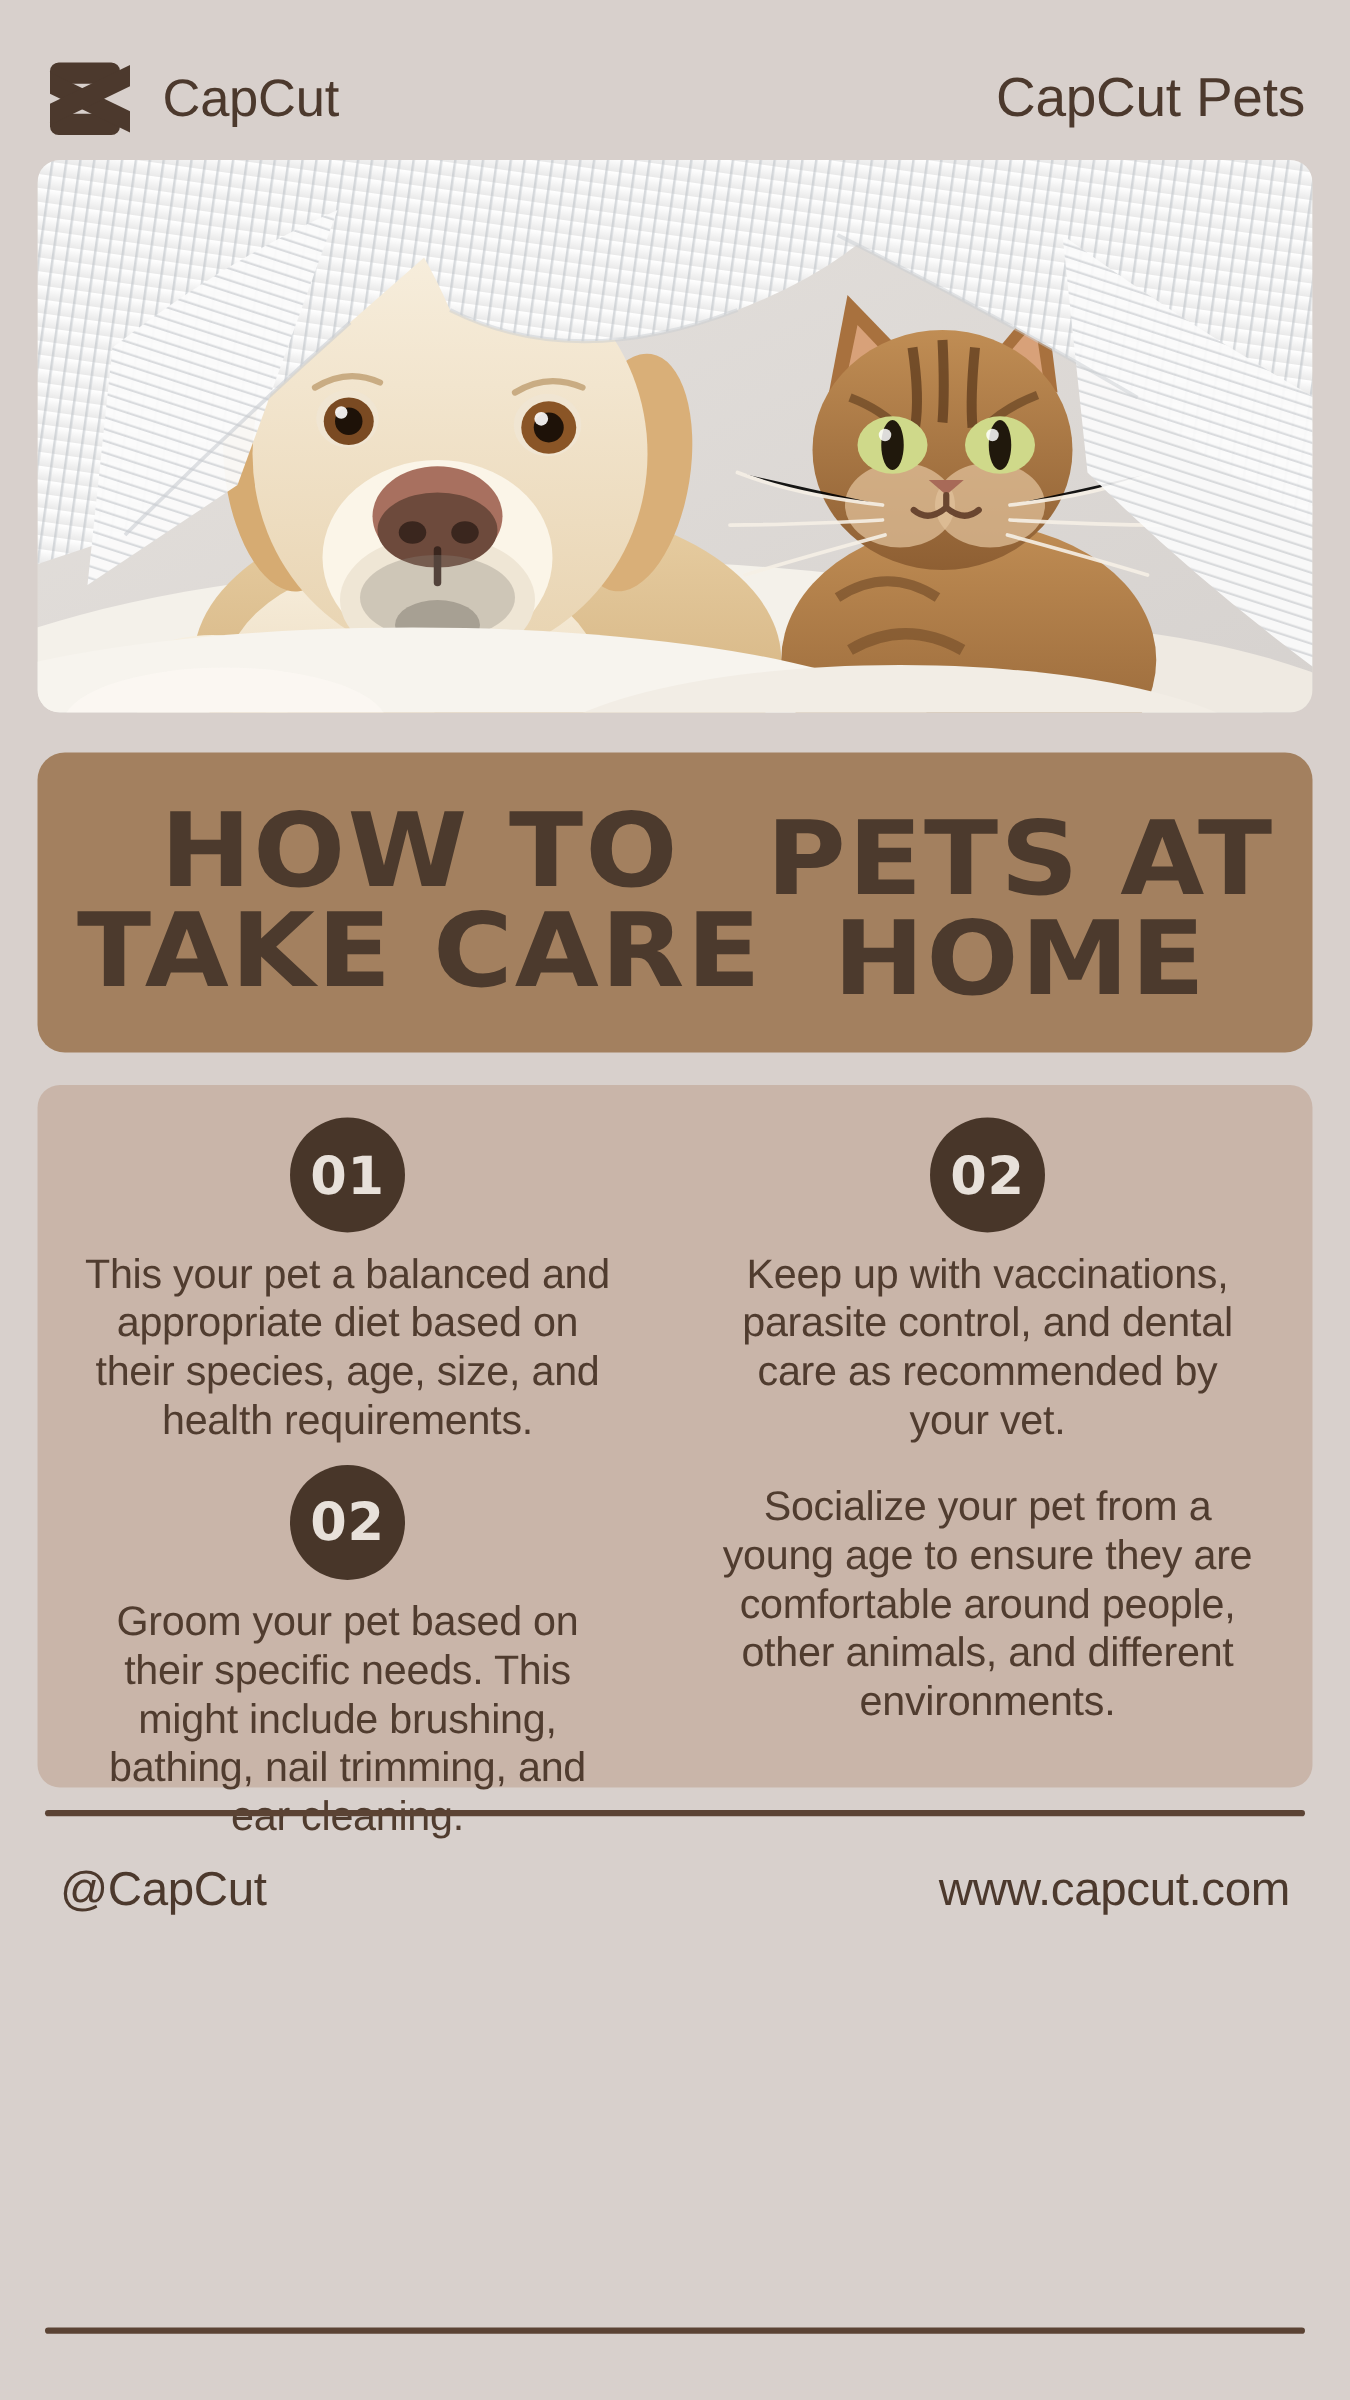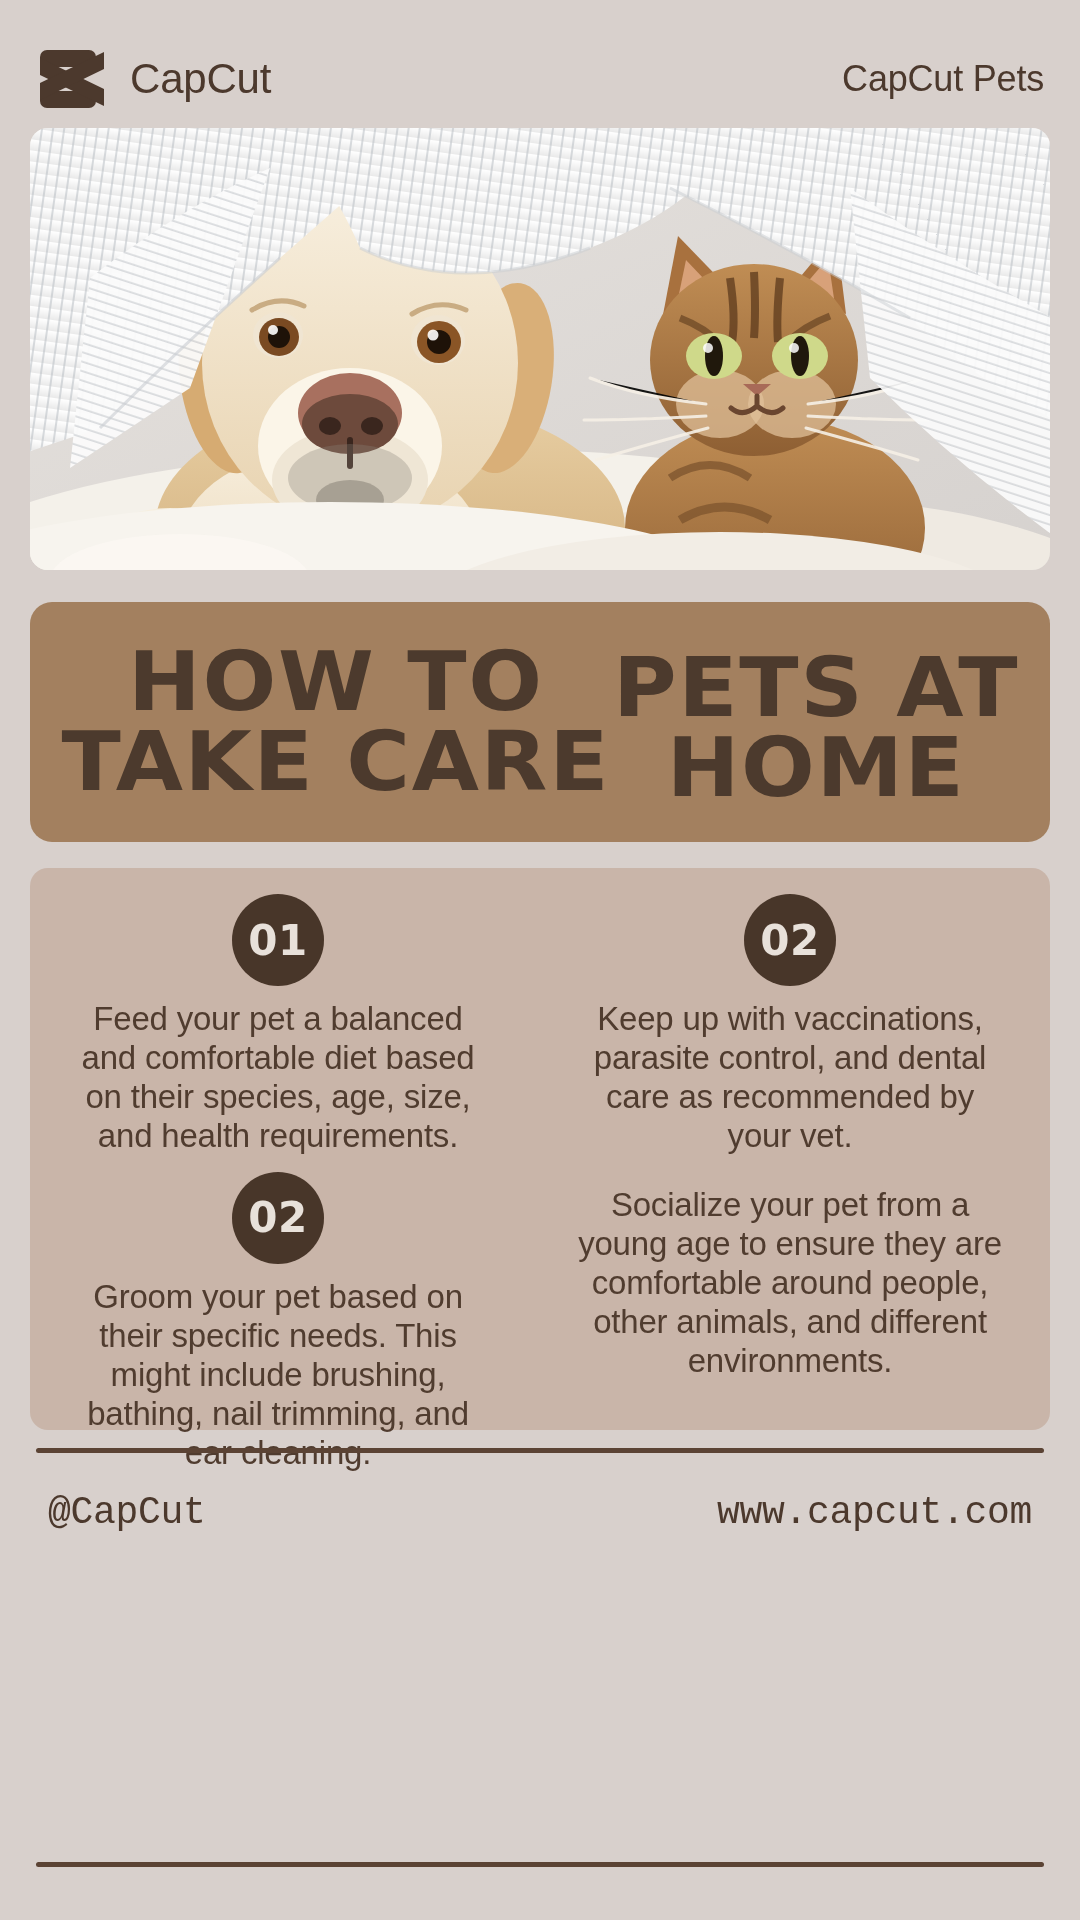--- a/index.html
+++ b/index.html
@@ -43,21 +43,21 @@
     height: 62px;
     display: block;
   }
   .brand-name {
     font-size: 42px;
     color: #4c392d;
     letter-spacing: -0.2px;
     line-height: 1;
   }
   .header-right {
-    font-size: 36px;
+    font-size: 44px;
     color: #4c392d;
     line-height: 1;
     letter-spacing: -0.2px;
   }
 
   
   .hero {
     position: absolute;
     top: 128px;
     left: 30px;
@@ -165,21 +165,20 @@
     justify-content: space-between;
     height: 118px;
     padding: 0 12px;
     box-sizing: border-box;
   }
   .footer-item {
     font-size: 38px;
     color: #4c392d;
     letter-spacing: -0.3px;
     white-space: nowrap;
-    font-family: Liberation Mono, monospace;
   }
   .footer-item.mid { transform: translateX(-26px); }
   .bottom-rule {
     position: absolute;
     left: 36px;
     right: 36px;
     top: 1862px;
     height: 5px;
     background: #5b4334;
     border-radius: 3px;
@@ -341,21 +340,21 @@
   </div>
 
   <div class="title-banner">
     <div class="title-line">HOW TO TAKE CARE</div>
     <div class="title-line">PETS AT HOME</div>
   </div>
 
   <div class="tips-panel">
     <div class="tip">
       <div class="tip-badge">01</div>
-      <div class="tip-text">Feed your pet a balanced and comfortable diet based on their species, age, size, and health requirements.</div>
+      <div class="tip-text">This your pet a balanced and appropriate diet based on their species, age, size, and health requirements.</div>
     </div>
     <div class="tip">
       <div class="tip-badge">02</div>
       <div class="tip-text">Keep up with vaccinations, parasite control, and dental care as recommended by your vet.</div>
     </div>
     <div class="tip">
       <div class="tip-badge">02</div>
       <div class="tip-text">Groom your pet based on their specific needs. This might include brushing, bathing, nail trimming, and ear cleaning.</div>
     </div>
     <div class="tip">

